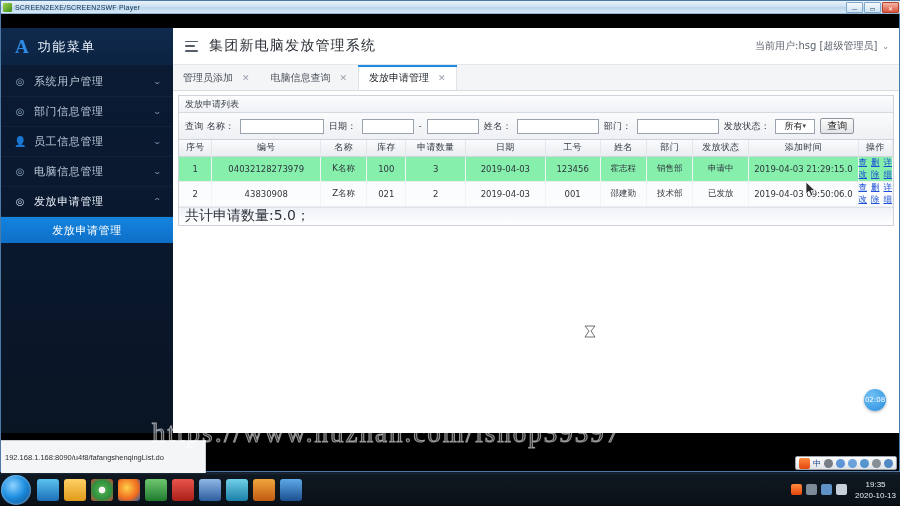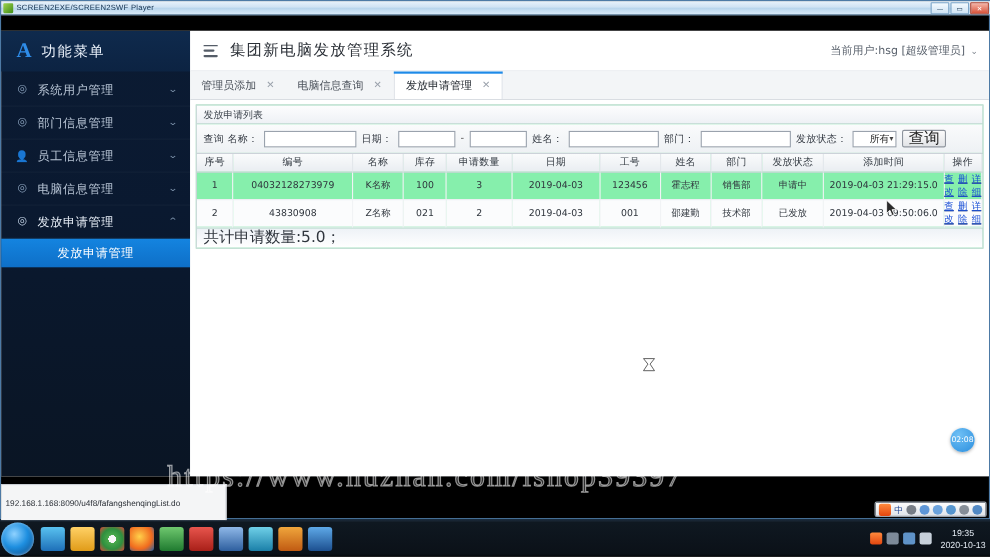--- a/index.html
+++ b/index.html
@@ -143,44 +143,44 @@
     font-size: 9px; color: #222; padding: 0 3px;
     font-family: "DejaVu Sans", sans-serif;
   }
   .finput.w1 { width: 84px; }
   .finput.w2 { width: 52px; }
   .finput.w3 { width: 82px; }
   .fsep { color: #555; }
   .fselect {
     height: 15px; width: 40px; border: 1px solid #9aa2ad; background: #fff;
     font-size: 9px; color: #222; display: flex; align-items: center;
-    justify-content: flex-end; padding: 0 2px;
+    justify-content: center; padding: 0 2px;
   }
   .fselect .sel-arrow { font-size: 7px; color: #444; }
   .fbtn {
-    height: 16px; min-width: 34px; padding: 0 5px; font-size: 14px; color: #222;
+    height: 16px; min-width: 34px; padding: 0 5px; font-size: 10px; color: #222;
     border: 1px solid #8e949d; border-radius: 2px;
     background: linear-gradient(180deg,#fbfbfb,#e2e4e7);
     display: flex; align-items: center; justify-content: center; cursor: pointer;
   }
 
   
   table.grid { width: 100%; border-collapse: collapse; font-size: 8.5px; color: #2b3views; color: #2b3038; }
   table.grid th {
     height: 16px; font-weight: normal; font-size: 9px; color: #333a42;
     background: linear-gradient(180deg,#fafbfc,#e9edf1);
     border-bottom: 1px solid #cfd5dc; border-right: 1px solid #e3e7eb;
     letter-spacing: .3px;
   }
   table.grid td {
     height: 15px; text-align: center; font-size: 8.5px; color: #2f353d;
     border-bottom: 1px solid #eceff2; border-right: 1px solid #f1f3f5;
   }
   table.grid tr.row-alt td { background: #fbfcfd; }
-  .ops { display: flex; align-items: flex-end; justify-content: center; gap: 4px; text-decoration: underline; }
+  .ops { display: flex; align-items: flex-end; justify-content: center; gap: 4px; }
   .ops a { color: #1a4fd6; text-decoration: underline; font-size: 8.5px; cursor: pointer; }
 
   .totalbar {
     height: 18px; display: flex; align-items: center; padding-left: 6px;
     font-size: 14px; color: #2f353d;
     background: linear-gradient(180deg,#eef2f7,#ffffff);
     border-top: 1px solid #dde2e8;
   }
 
   

